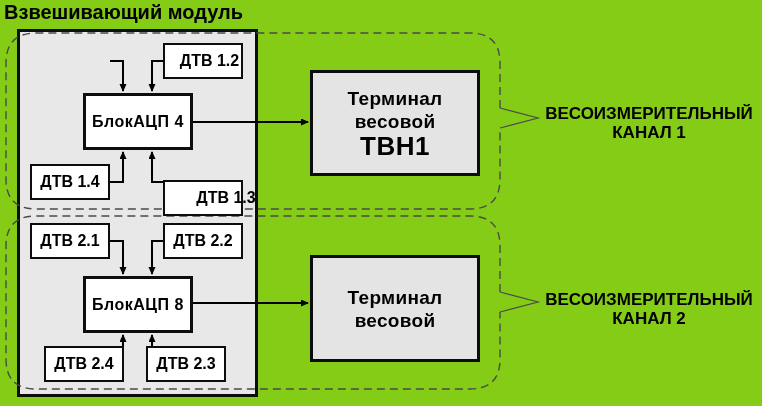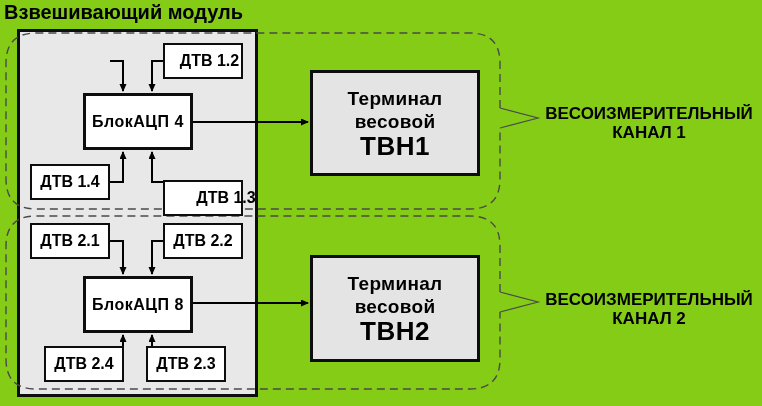--- a/index.html
+++ b/index.html
@@ -112,21 +112,20 @@
   <div class="abs box sensor s23">ДТВ 2.3</div>
 
   <div class="abs box adc adc2">
     <span>Блок</span>
     <span>АЦП 8</span>
   </div>
 
   <div class="abs box terminal t2">
     <span>Терминал</span>
     <span>весовой</span>
-    <span class="model">ТВН2</span>
   </div>
 
   <div class="abs chan-label l2">
     <div>ВЕСОИЗМЕРИТЕЛЬНЫЙ</div>
     <div>КАНАЛ 2</div>
   </div>
 
 </div>
 
 </body></html>

